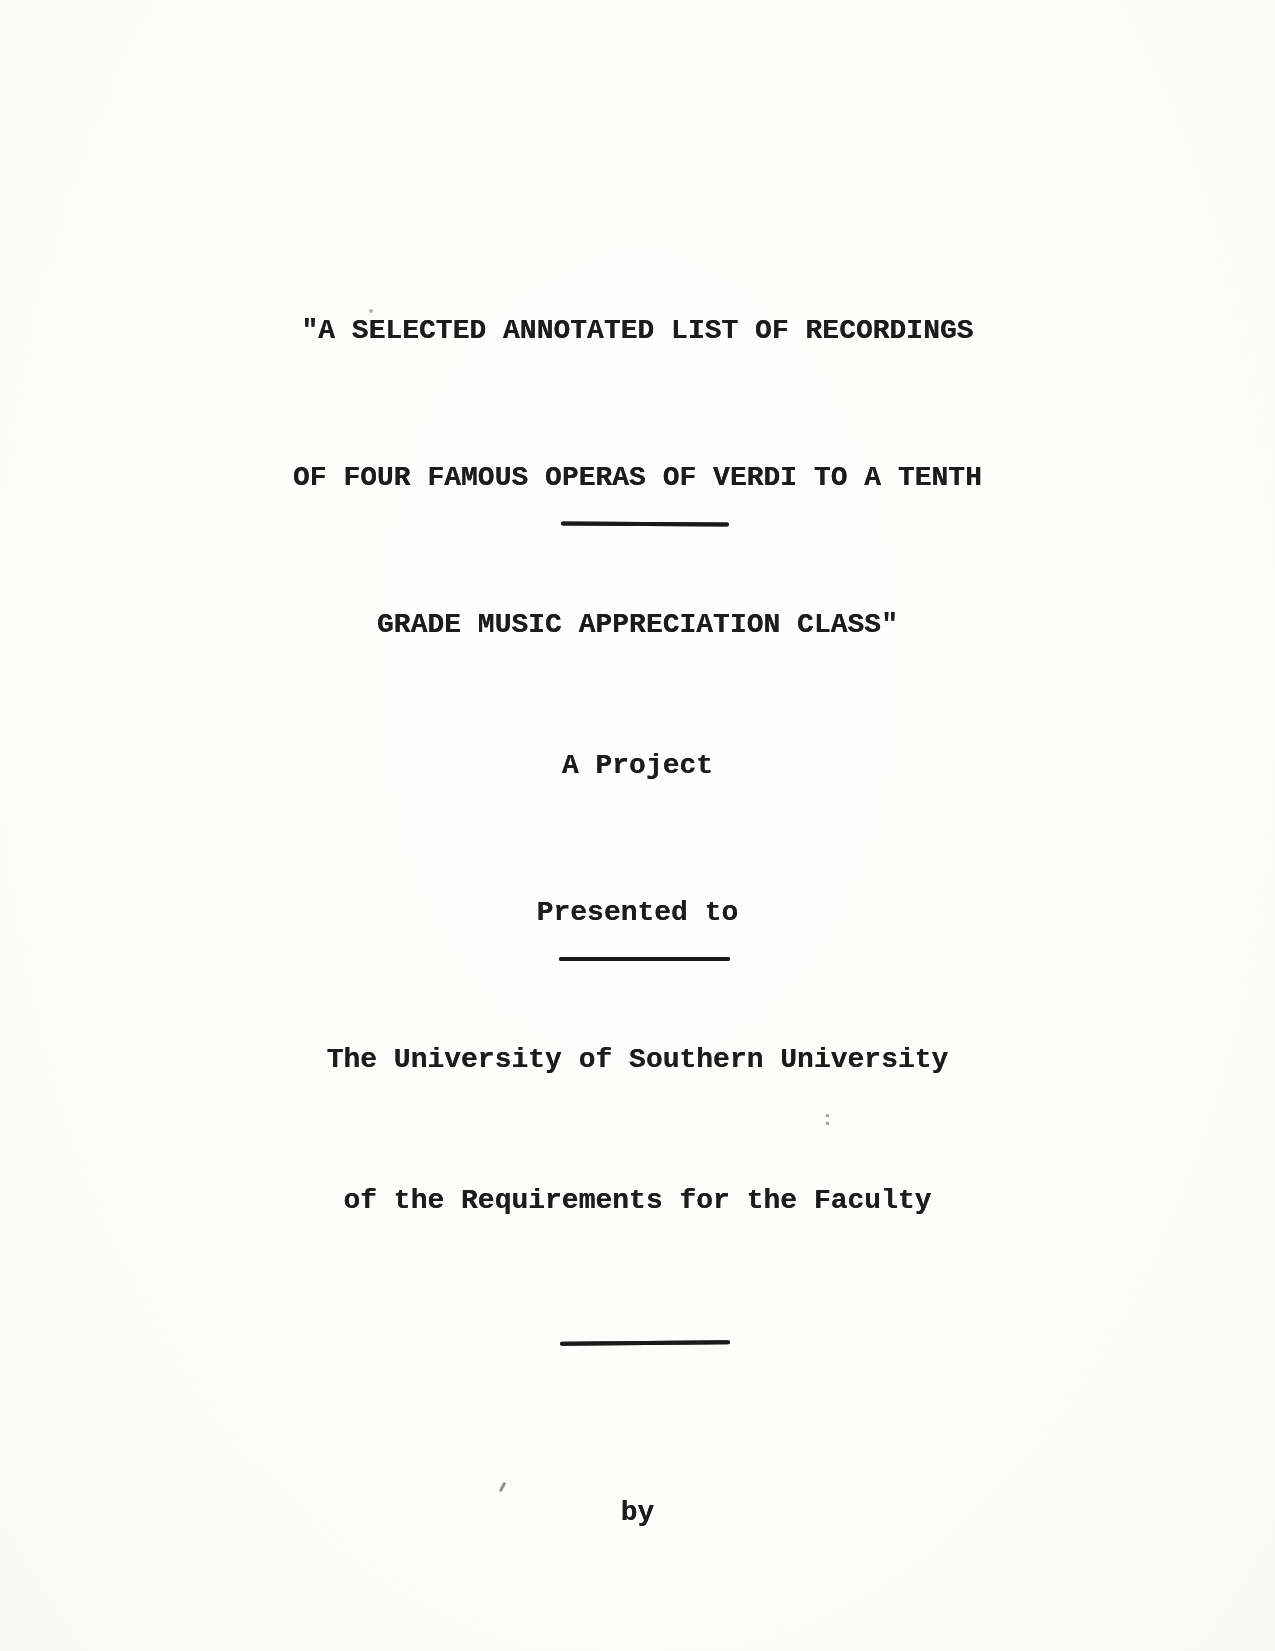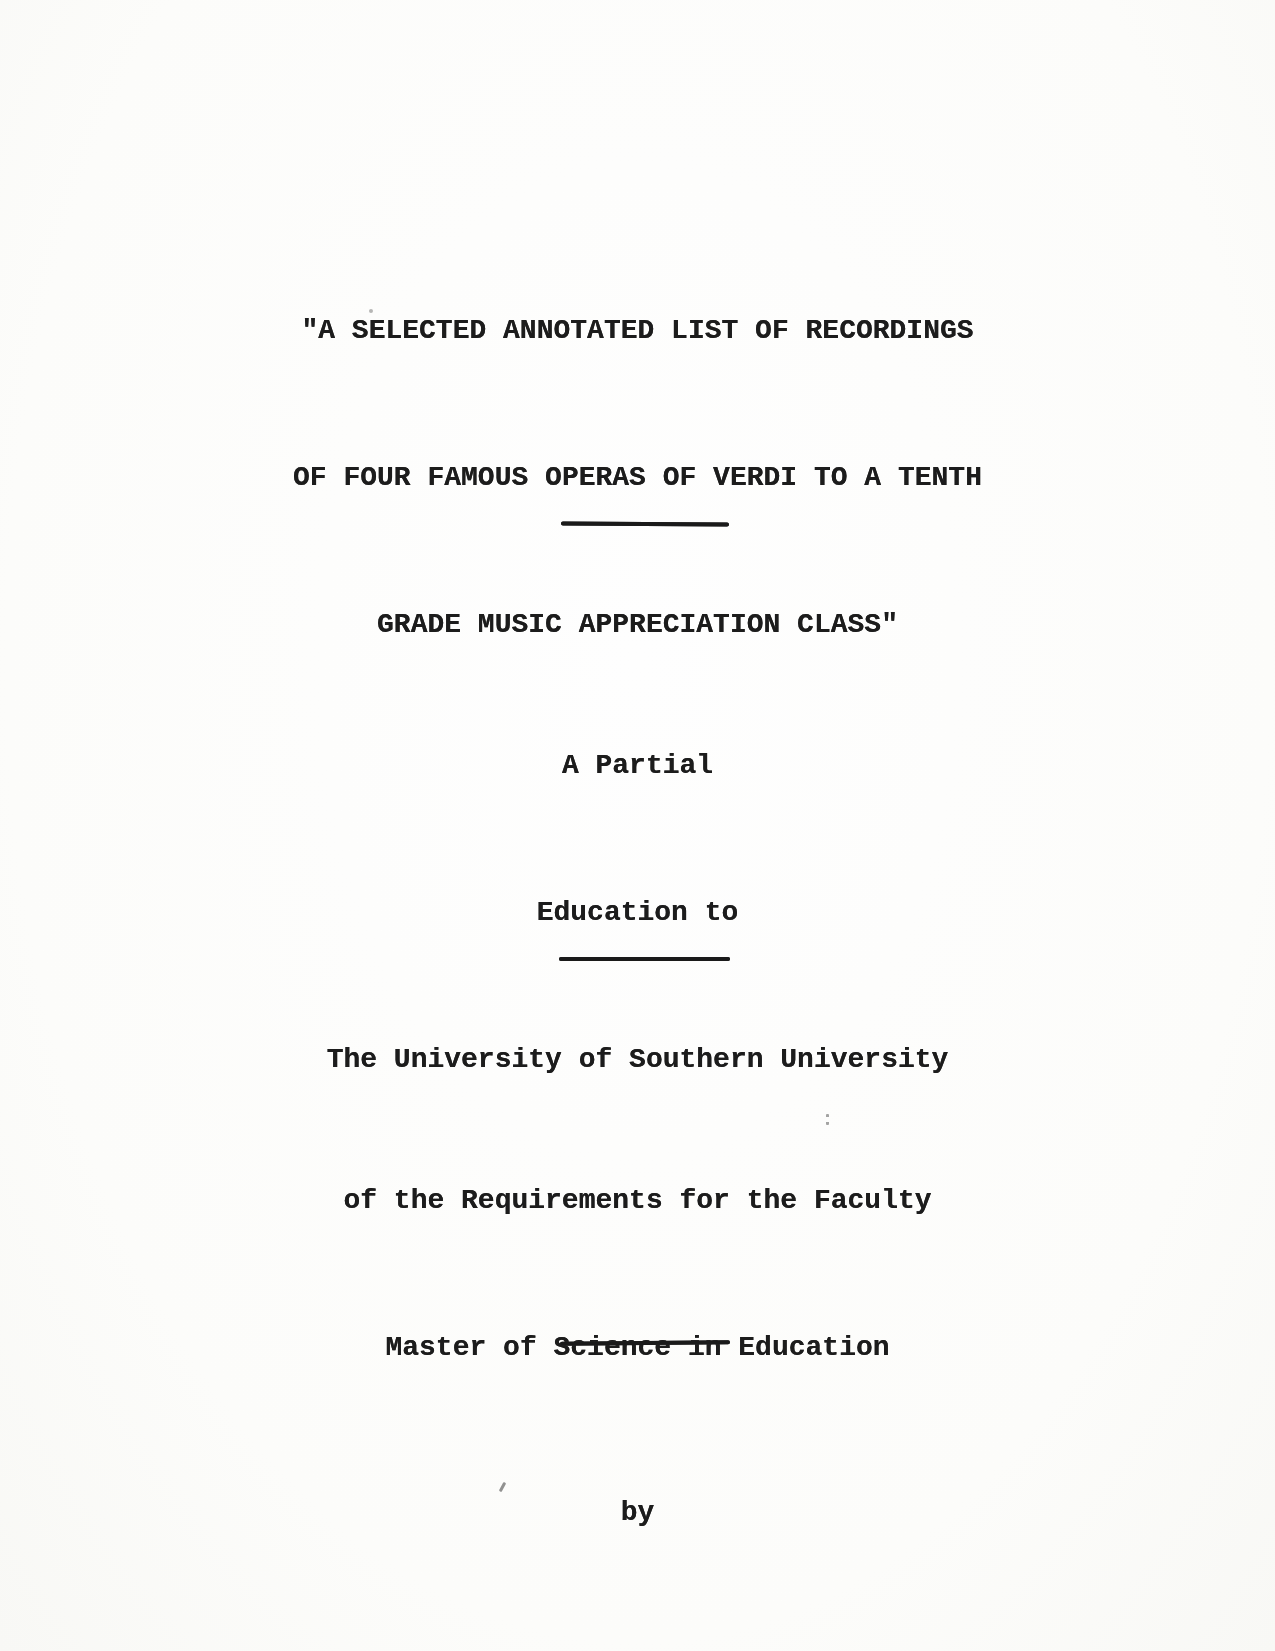--- a/index.html
+++ b/index.html
@@ -58,30 +58,29 @@
 
   <div class="block lh49" style="top:208px">
     <div>"A SELECTED ANNOTATED LIST OF RECORDINGS</div>
     <div>OF FOUR FAMOUS OPERAS OF VERDI TO A TENTH</div>
     <div>GRADE MUSIC APPRECIATION CLASS"</div>
   </div>
 
   <div class="rule rule-1"></div>
 
   <div class="block lh49" style="top:643px">
-    <div>A Partial</div>
-    <div>Education to</div>
+    <div>A Project</div>
+    <div>Presented to</div>
     <div>The University of Southern University</div>
   </div>
 
   <div class="rule rule-2"></div>
 
   <div class="block lh49" style="top:1078px">
     <div>of the Requirements for the Faculty</div>
-    <div>Master of Science in Education</div>
   </div>
 
   <div class="rule rule-3"></div>
 
   <div class="block lh54" style="top:1378px">
     <div>by</div>
     <div>Donald Collins Gustafson</div>
     
   </div>
 

